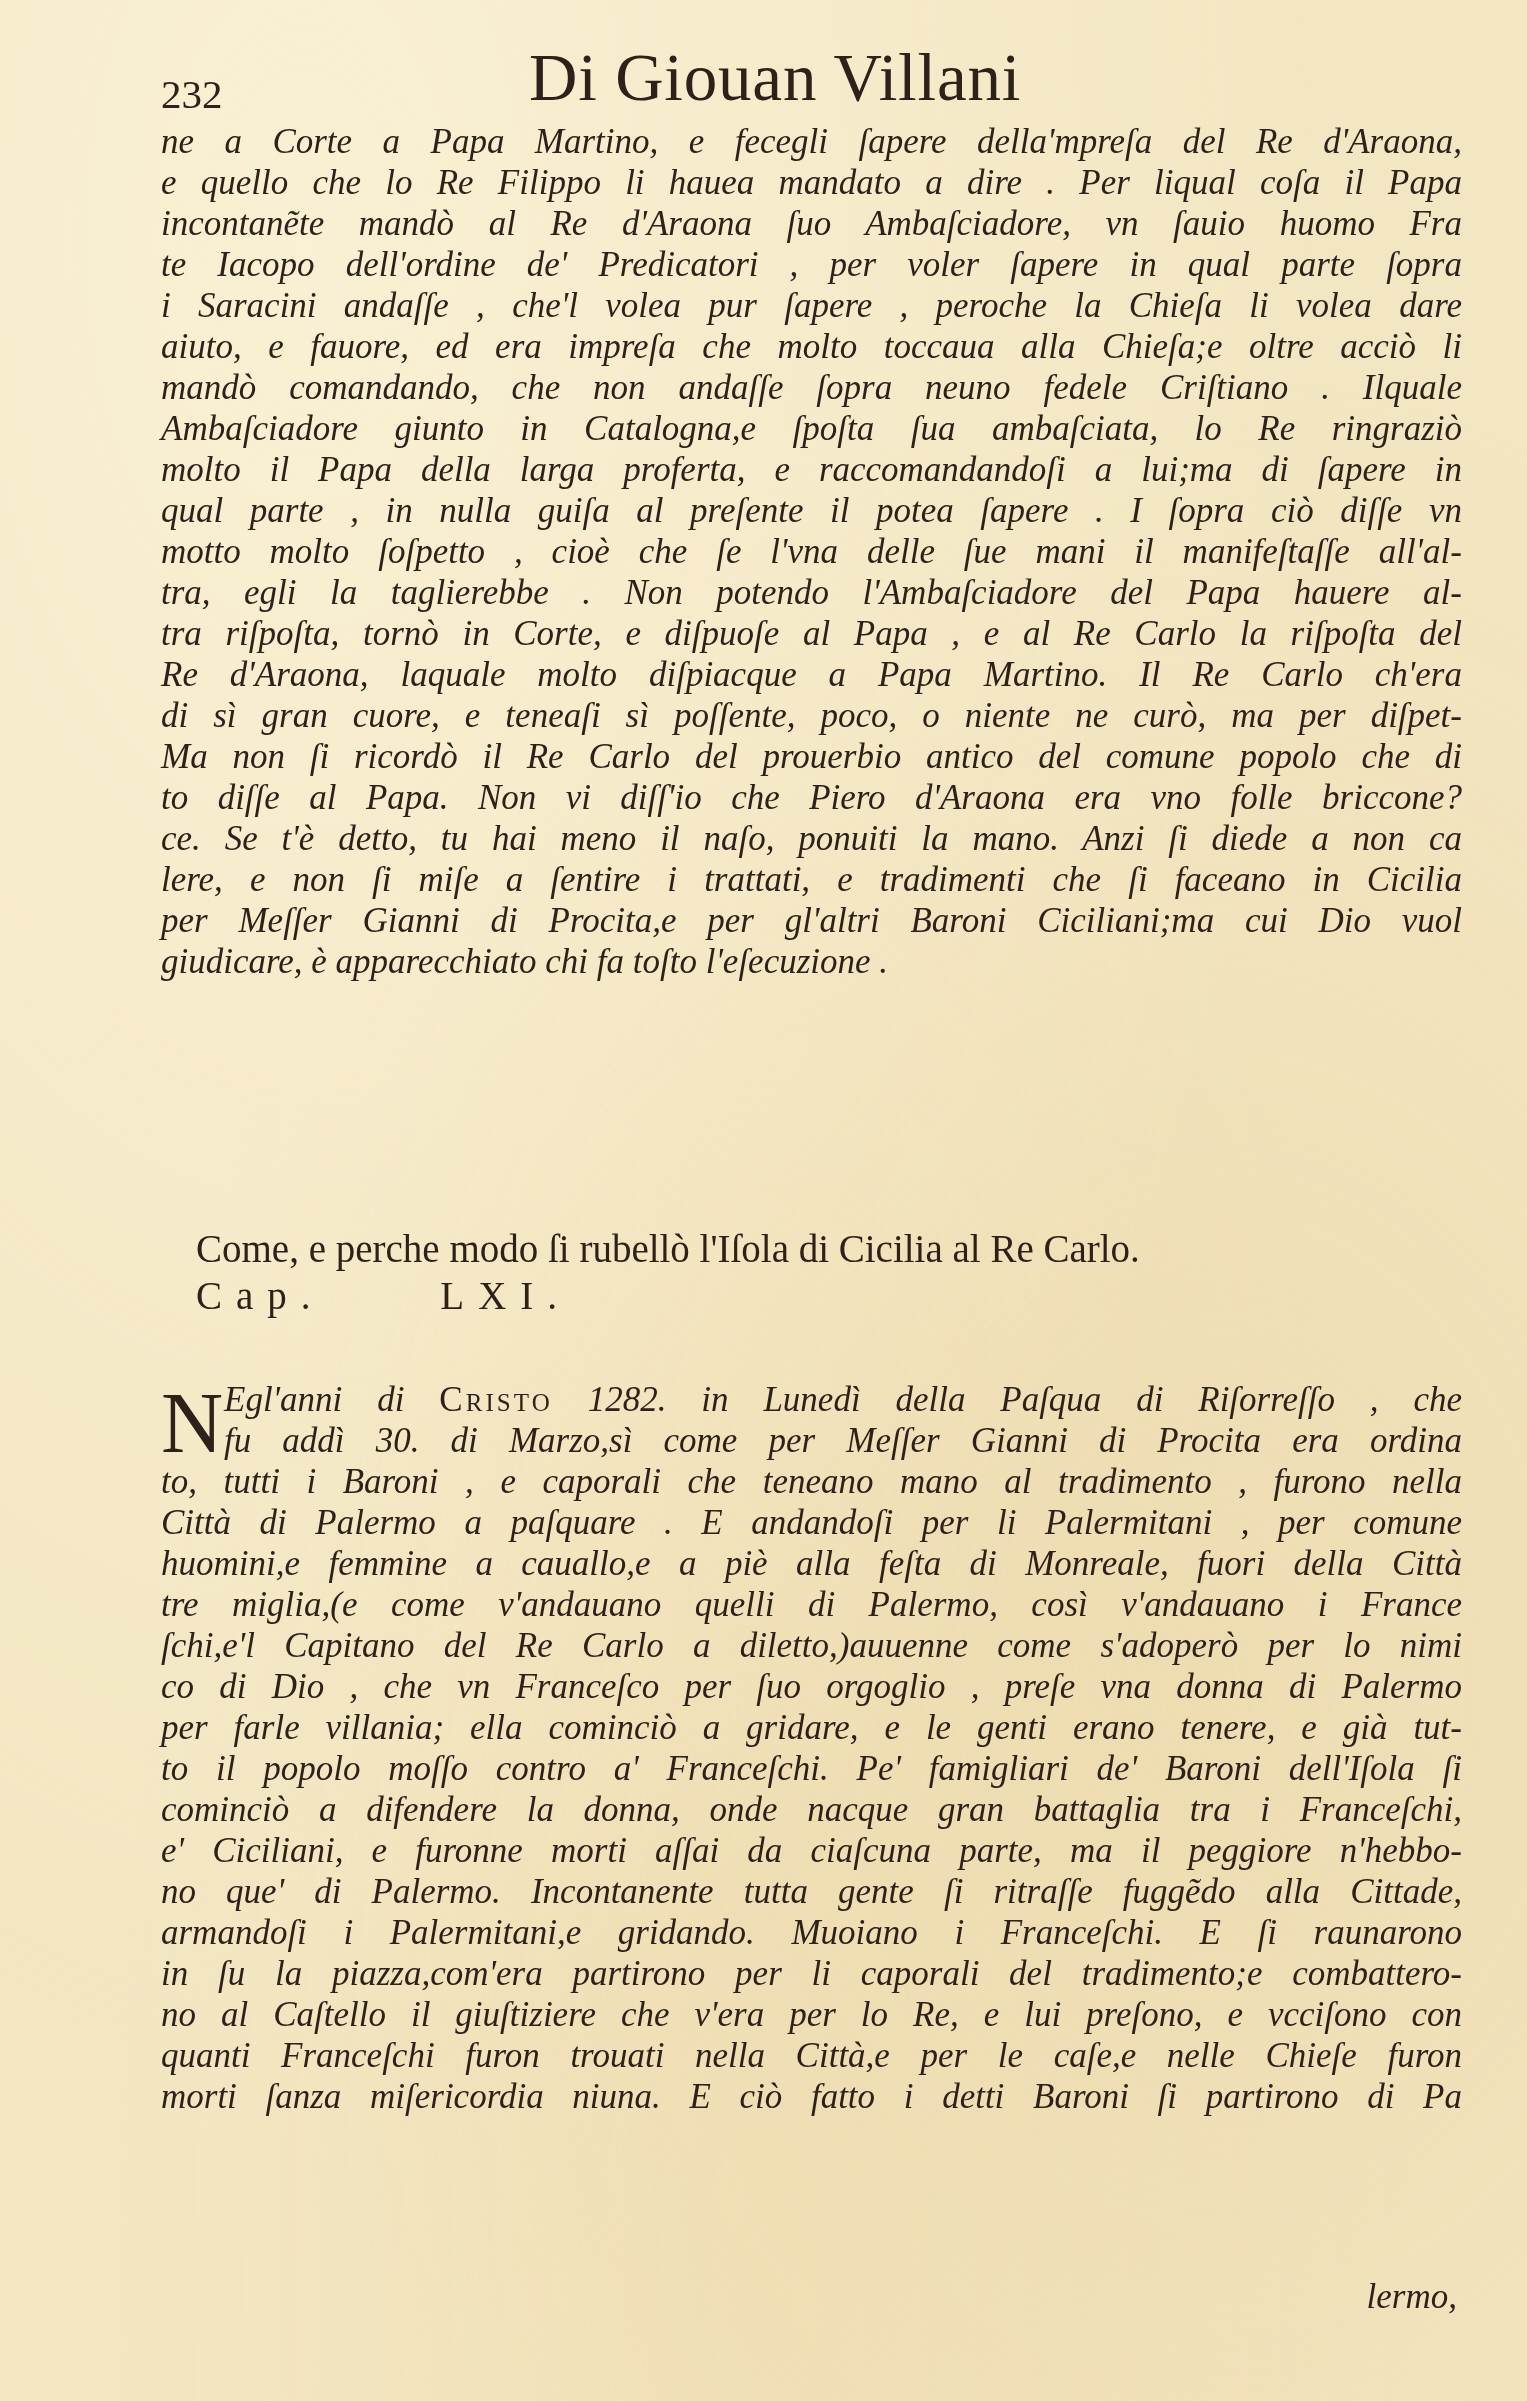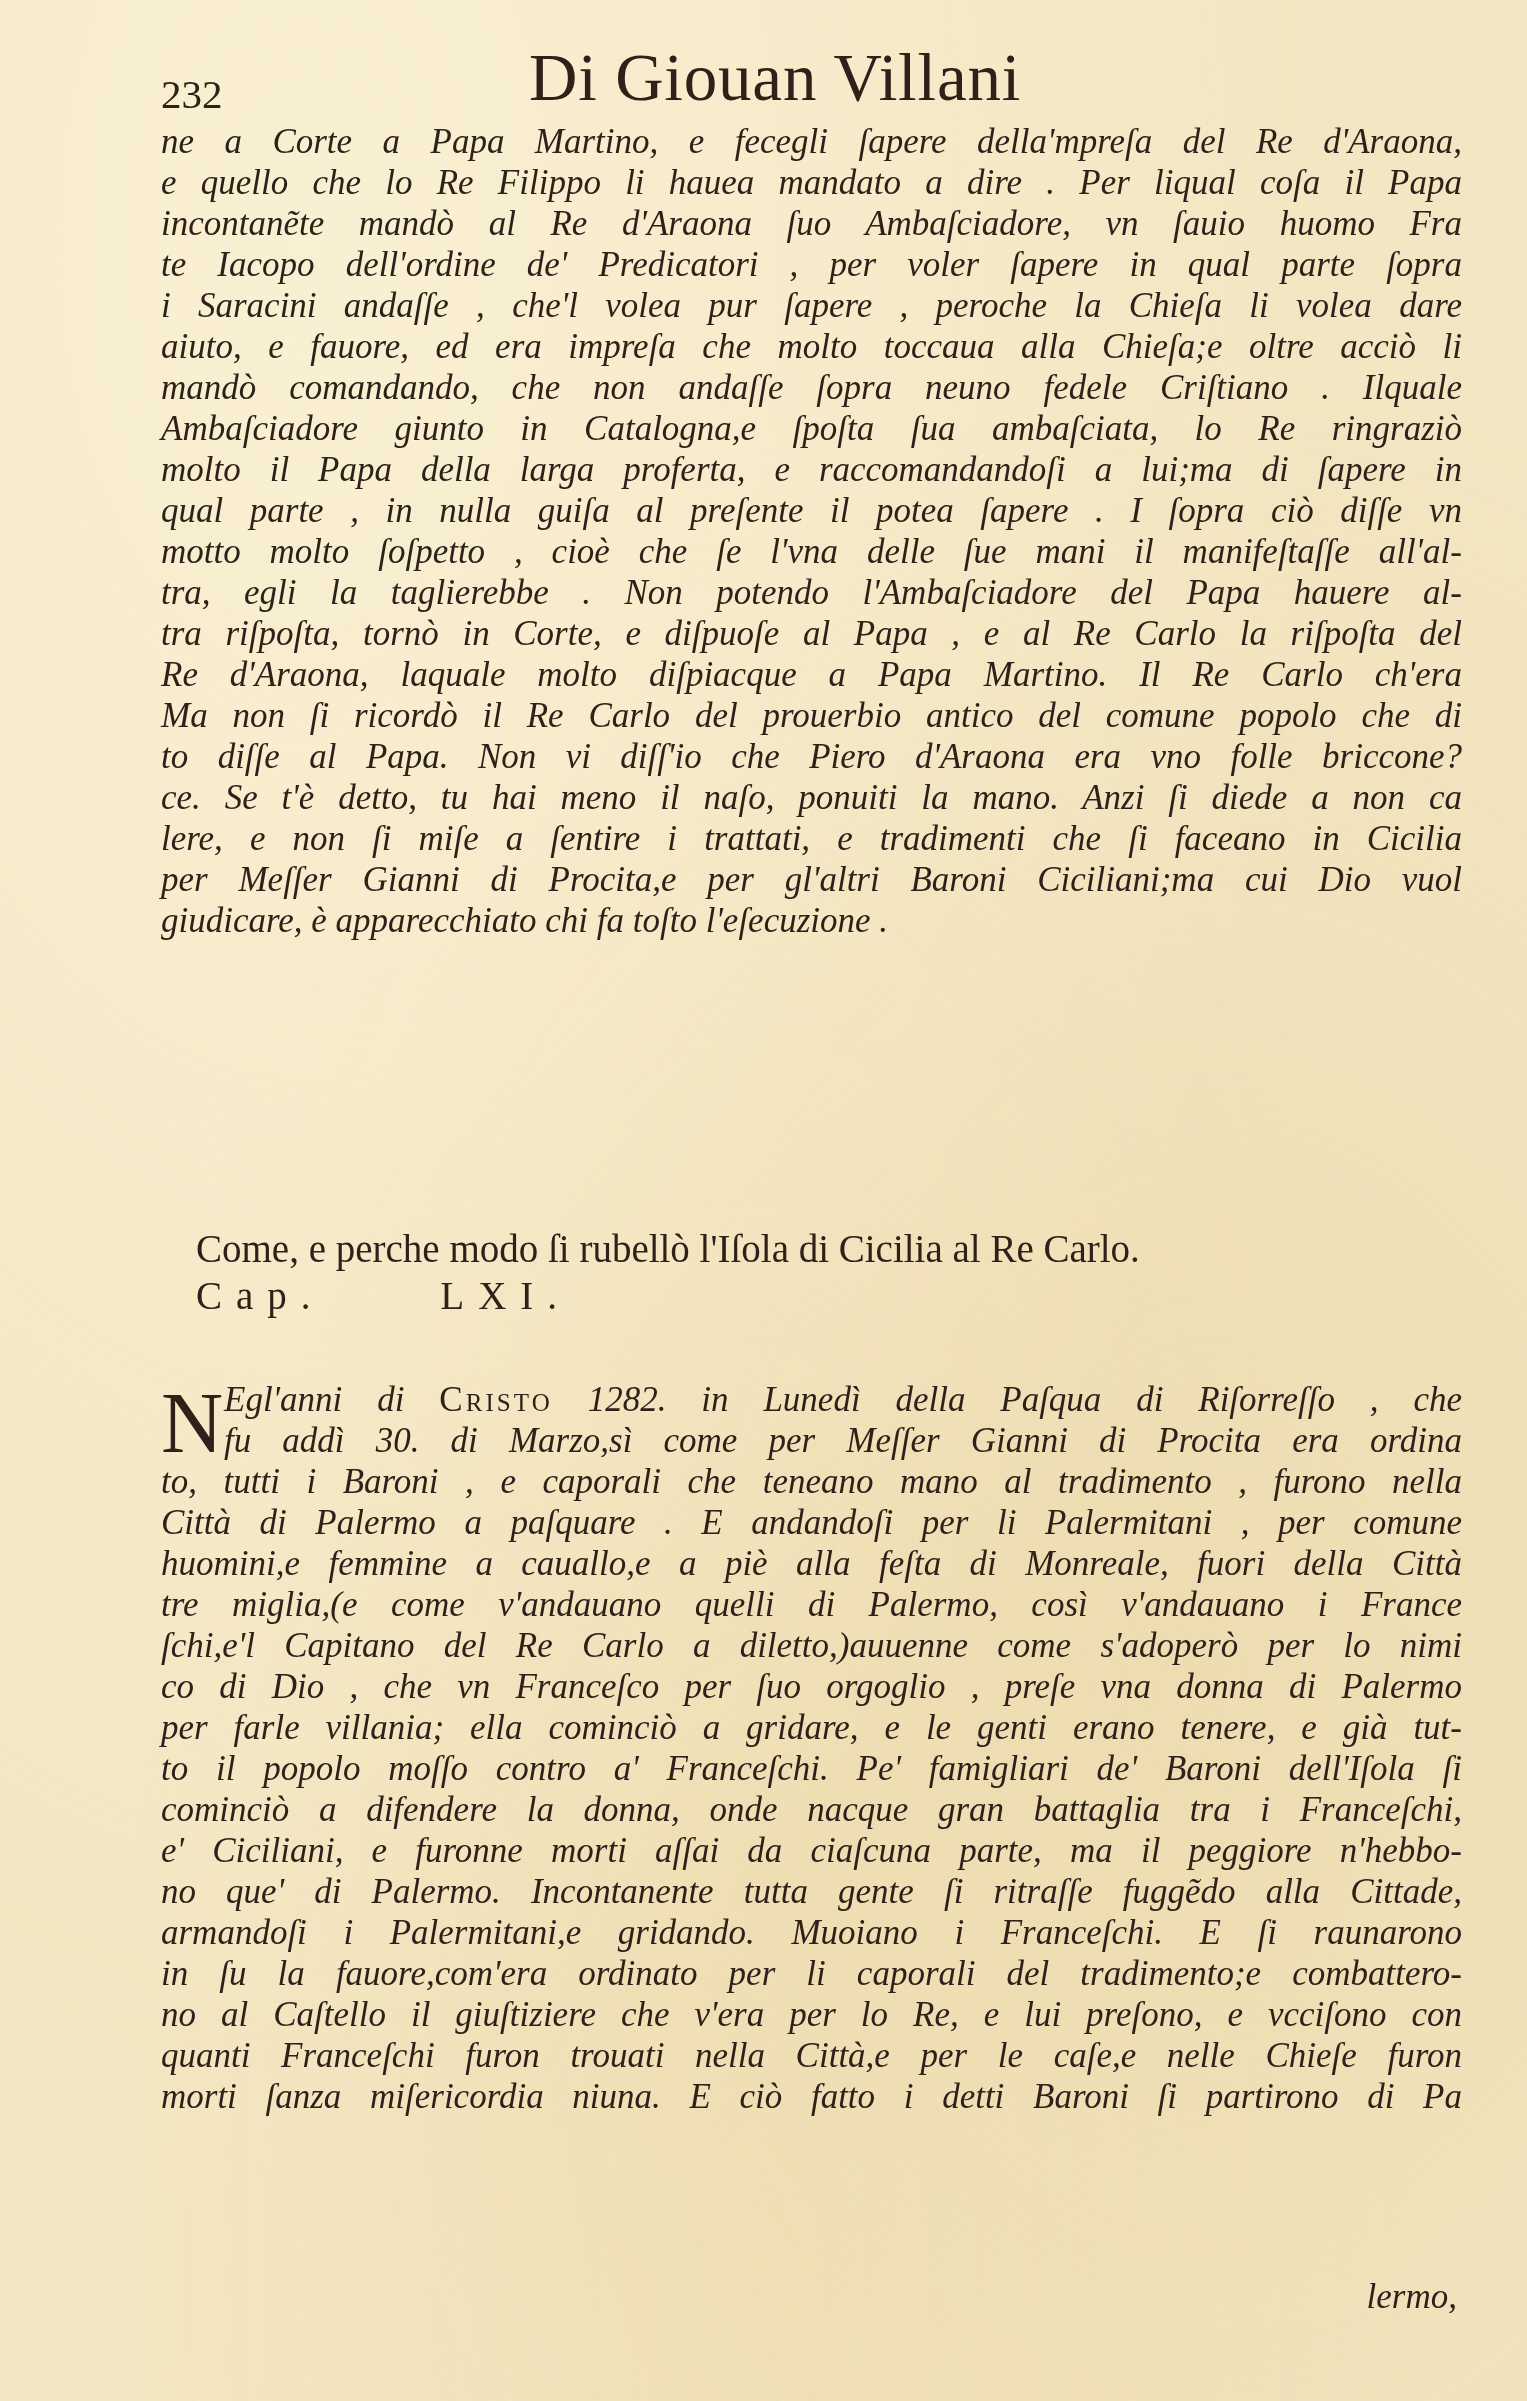--- a/index.html
+++ b/index.html
@@ -129,20 +129,21 @@
     <div class="line">i Saracini andaſſe , che'l volea pur ſapere , peroche la Chieſa li volea dare</div>
     <div class="line">aiuto, e fauore, ed era impreſa che molto toccaua alla Chieſa;e oltre acciò li</div>
     <div class="line">mandò comandando, che non andaſſe ſopra neuno fedele Criſtiano . Ilquale</div>
     <div class="line">Ambaſciadore giunto in Catalogna,e ſpoſta ſua ambaſciata, lo Re ringraziò</div>
     <div class="line">molto il Papa della larga proferta, e raccomandandoſi a lui;ma di ſapere in</div>
     <div class="line">qual parte , in nulla guiſa al preſente il potea ſapere . I ſopra ciò diſſe vn</div>
     <div class="line">motto molto ſoſpetto , cioè che ſe l'vna delle ſue mani il manifeſtaſſe all'al-</div>
     <div class="line">tra, egli la taglierebbe . Non potendo l'Ambaſciadore del Papa hauere al-</div>
     <div class="line">tra riſpoſta, tornò in Corte, e diſpuoſe al Papa , e al Re Carlo la riſpoſta del</div>
     <div class="line">Re d'Araona, laquale molto diſpiacque a Papa Martino. Il Re Carlo ch'era</div>
+    <div class="line">di sì gran cuore, e teneaſi sì poſſente, poco, o niente ne curò, ma per diſpet-</div>
     <div class="line">Ma non ſi ricordò il Re Carlo del prouerbio antico del comune popolo che di</div>
     <div class="line">to diſſe al Papa. Non vi diſſ'io che Piero d'Araona era vno folle briccone?</div>
     <div class="line">ce. Se t'è detto, tu hai meno il naſo, ponuiti la mano. Anzi ſi diede a non ca</div>
     <div class="line">lere, e non ſi miſe a ſentire i trattati, e tradimenti che ſi faceano in Cicilia</div>
     <div class="line">per Meſſer Gianni di Procita,e per gl'altri Baroni Ciciliani;ma cui Dio vuol</div>
     <div class="line last">giudicare, è apparecchiato chi fa toſto l'eſecuzione .</div>
   </div>
 
   <div class="chapter-heading">
     <div class="chapter-title">Come, e perche modo ſi rubellò l'Iſola di Cicilia al Re Carlo.</div>
@@ -161,21 +162,21 @@
     <div class="line">huomini,e femmine a cauallo,e a piè alla feſta di Monreale, fuori della Città</div>
     <div class="line">tre miglia,(e come v'andauano quelli di Palermo, così v'andauano i France</div>
     <div class="line">ſchi,e'l Capitano del Re Carlo a diletto,)auuenne come s'adoperò per lo nimi</div>
     <div class="line">co di Dio , che vn Franceſco per ſuo orgoglio , preſe vna donna di Palermo</div>
     <div class="line">per farle villania; ella cominciò a gridare, e le genti erano tenere, e già tut-</div>
     <div class="line">to il popolo moſſo contro a' Franceſchi. Pe' famigliari de' Baroni dell'Iſola ſi</div>
     <div class="line">cominciò a difendere la donna, onde nacque gran battaglia tra i Franceſchi,</div>
     <div class="line">e' Ciciliani, e furonne morti aſſai da ciaſcuna parte, ma il peggiore n'hebbo-</div>
     <div class="line">no que' di Palermo. Incontanente tutta gente ſi ritraſſe fuggẽdo alla Cittade,</div>
     <div class="line">armandoſi i Palermitani,e gridando. Muoiano i Franceſchi. E ſi raunarono</div>
-    <div class="line">in ſu la fauore,com'era ordinato per li caporali del tradimento;e combattero-</div>
+    <div class="line">in ſu la piazza,com'era partirono per li caporali del tradimento;e combattero-</div>
     <div class="line">no al Caſtello il giuſtiziere che v'era per lo Re, e lui preſono, e vcciſono con</div>
     <div class="line">quanti Franceſchi furon trouati nella Città,e per le caſe,e nelle Chieſe furon</div>
     <div class="line">morti ſanza miſericordia niuna. E ciò fatto i detti Baroni ſi partirono di Pa</div>
   </div>
 
   <div class="catchword">lermo,</div>
 
 </div>
 
 

